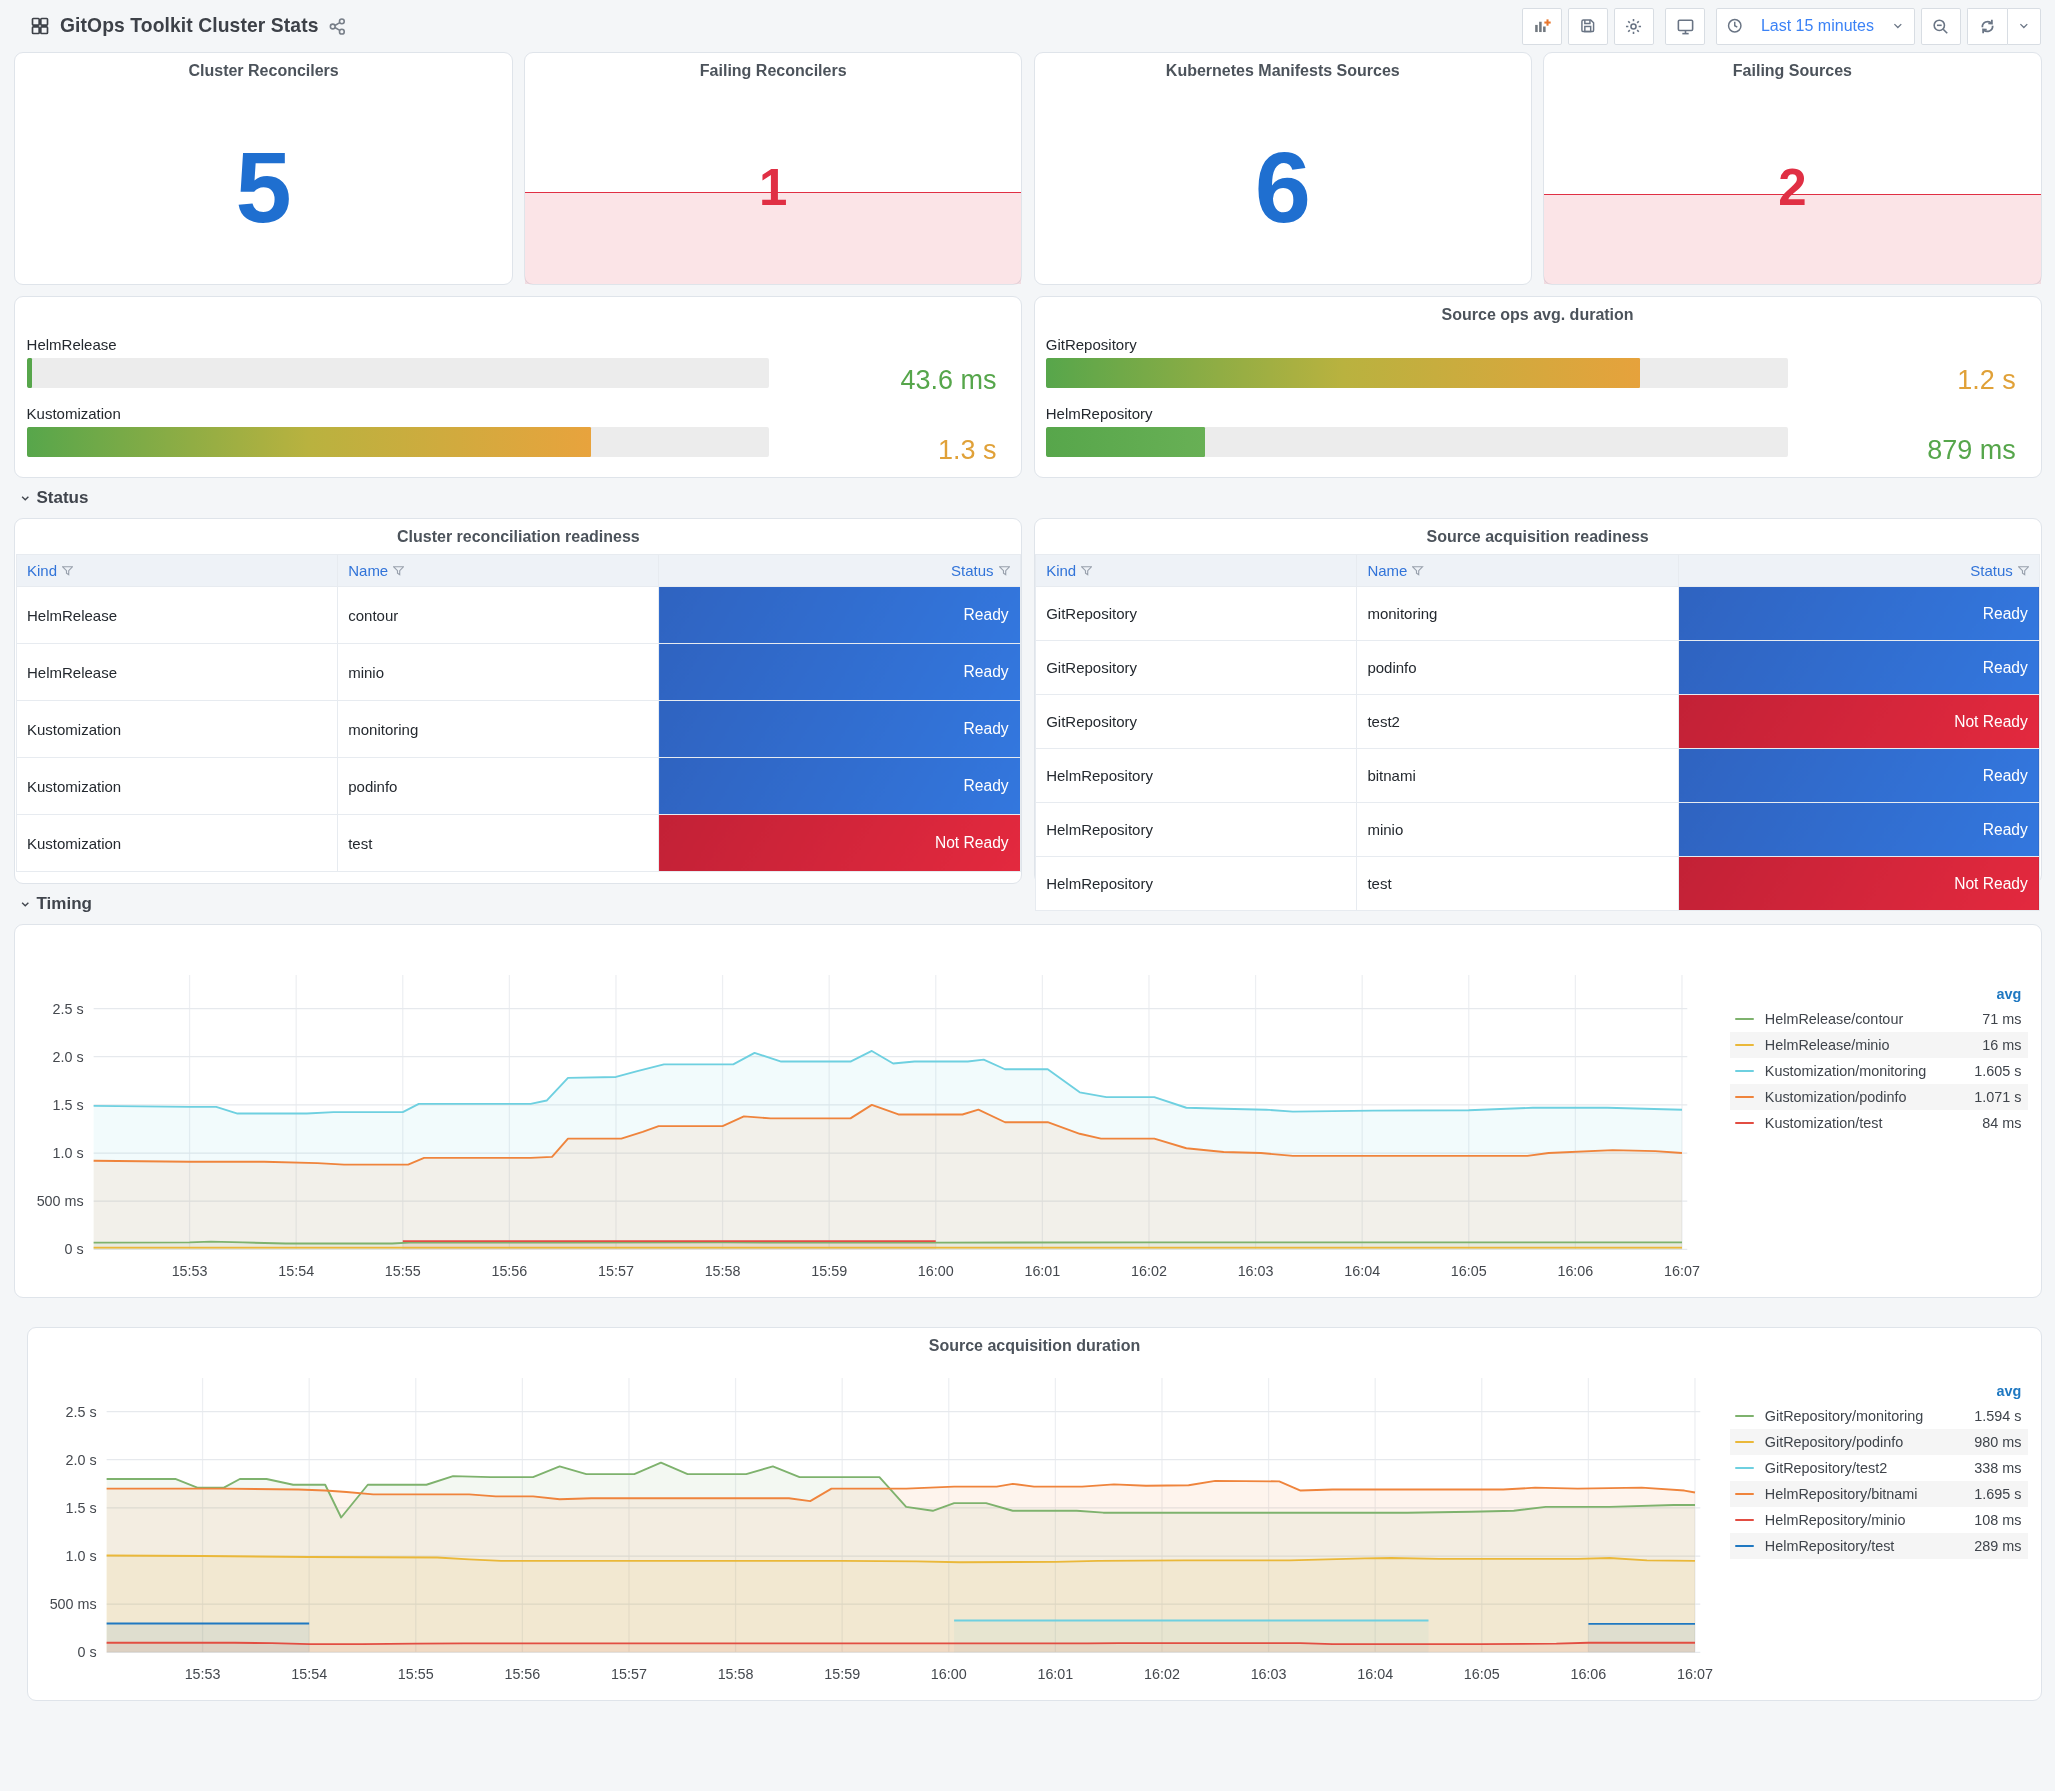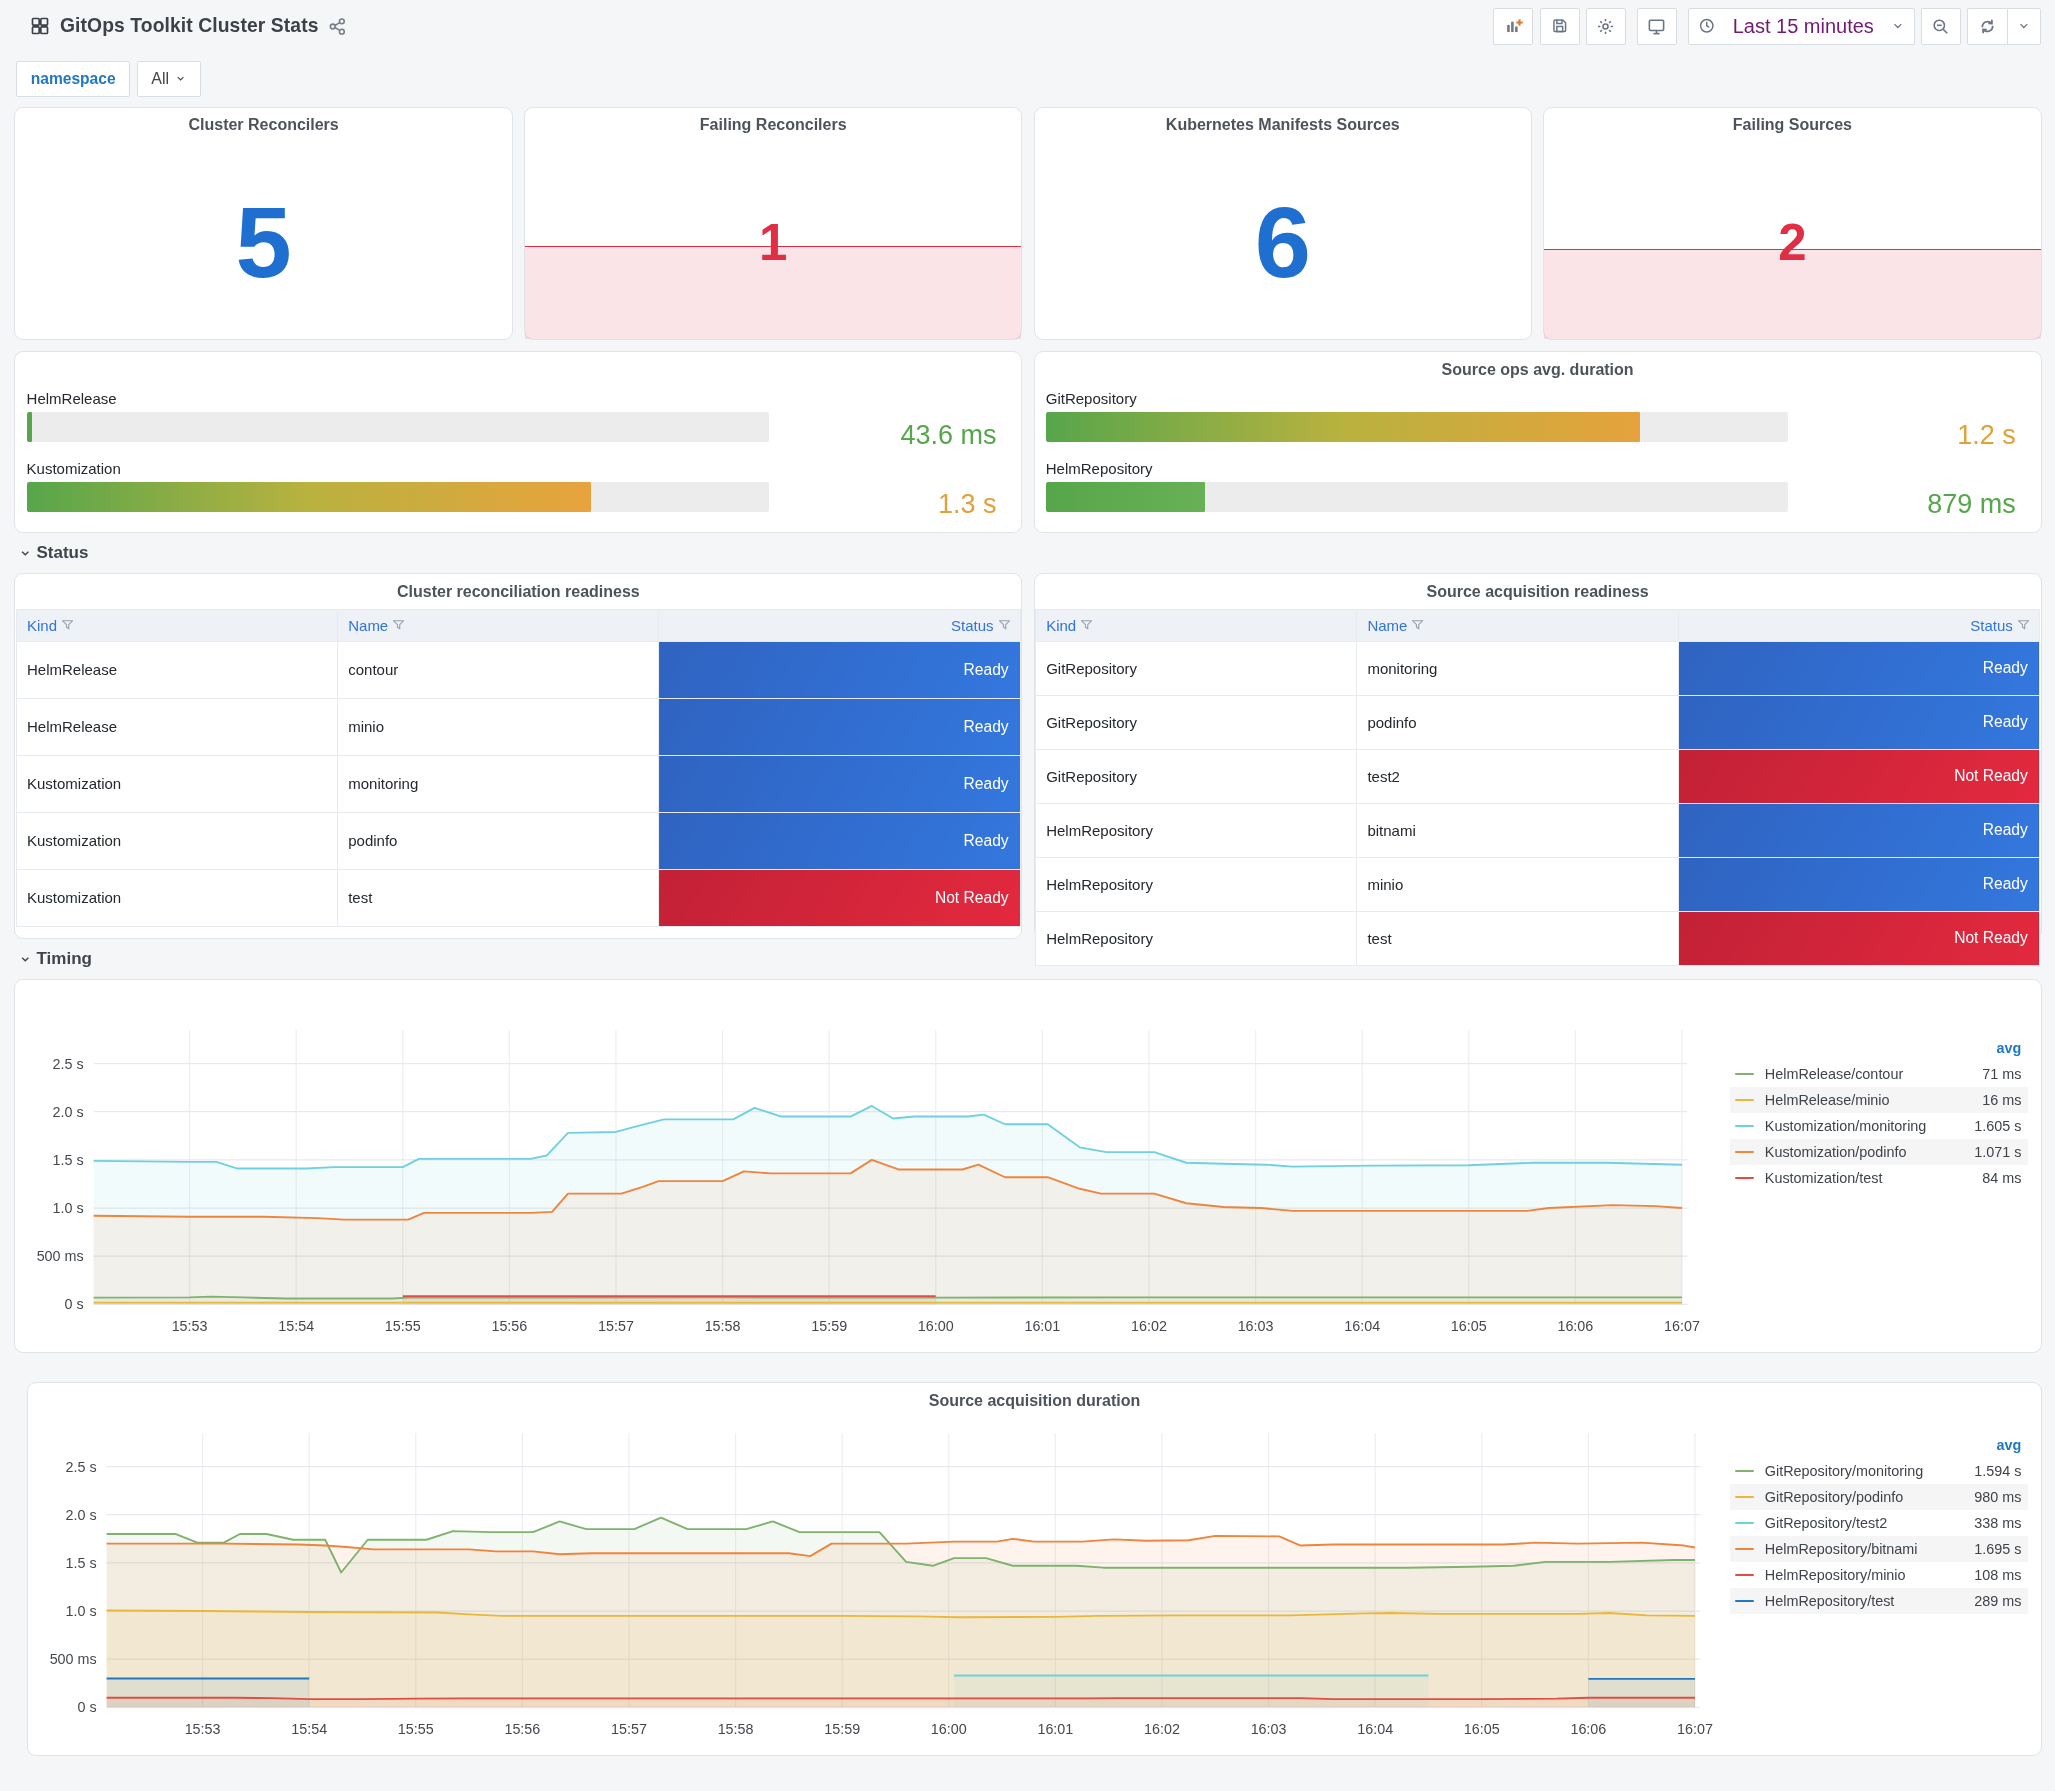--- a/index.html
+++ b/index.html
@@ -8,21 +8,21 @@
 
   
   .header { display:flex; align-items:center; justify-content:space-between; height:52px; padding:0 15px 0 30px; }
   .header-left { display:flex; align-items:center; gap:10px; }
   .dash-title { font-size:19.3px; font-weight:bold; color:#3d4148; letter-spacing:0.1px; }
   .hicon { display:flex; align-items:center; }
   .toolbar { display:flex; align-items:center; gap:6.2px; }
   .tbtn { height:37px; min-width:40px; display:flex; align-items:center; justify-content:center; gap:6.2px;
           background:#fff; border:0.6px solid #d8dde3; border-radius:1.9px; color:#697484; padding:0 8.7px; cursor:pointer; }
   .tbtn.spaced { margin-left:5px; }
-  .timepick { font-size:20px; color:#701a75; font-weight:500; padding:0 11.2px; }
+  .timepick { font-size:16px; color:#3b82f6; font-weight:500; padding:0 11.2px; }
   .btn-group { display:flex; }
   .btn-group .tbtn { border-radius:0; border-right-width:0; }
   .btn-group .tbtn:first-child { border-radius:1.9px 0 0 1.9px; }
   .btn-group .tbtn:last-child { border-radius:0 1.9px 1.9px 0; border-right-width:0.6px; min-width:34px; }
 
   
   .vars { display:flex; align-items:center; gap:6.2px; padding:8.7px 0 10px 16px; }
   .varbox { height:36px; display:flex; align-items:center; background:#fff; border:0.6px solid #d8dde3; border-radius:1.9px; padding:0 13.7px; cursor:pointer; }
   .var-label { color:#1f78c1; font-size:15.6px; font-weight:bold; }
   .var-value { color:#41464d; font-size:16px; display:flex; align-items:center; gap:6.2px; }
@@ -165,33 +165,20 @@
         </div>
         <div class="tbtn">
           <svg width="13.7" height="13.7" viewBox="0 0 24 24" fill="none" stroke="#697484" stroke-width="2.2">
               <polyline points="6,9 12,15 18,9"></polyline>
             </svg>
         </div>
       </div>
     </div>
   </div>
 
-  <div class="vars">
-    <div class="varbox">
-      <span class="var-label">namespace</span>
-    </div>
-    <div class="varbox">
-      <span class="var-value">
-        <span>All</span>
-        <svg width="11.2" height="11.2" viewBox="0 0 24 24" fill="none" stroke="#41464d" stroke-width="2.4">
-            <polyline points="6,9 12,15 18,9"></polyline>
-          </svg>
-      </span>
-    </div>
-  </div>
 
   <div class="row stats-row">
     <div class="panel stat-panel">
       <div class="panel-title">Cluster Reconcilers</div>
       <div class="stat-value stat-blue" style="color: rgb(31, 111, 208);">5</div>
     </div>
     <div class="panel stat-panel">
       <div class="panel-title">Failing Reconcilers</div>
       <div class="stat-fill" style="height: 40%; background: rgba(224, 47, 68, 0.13); border-top: 1.9px solid rgb(224, 47, 68);"></div>
       <div class="stat-value stat-red" style="color: rgb(224, 47, 68);">1</div>

